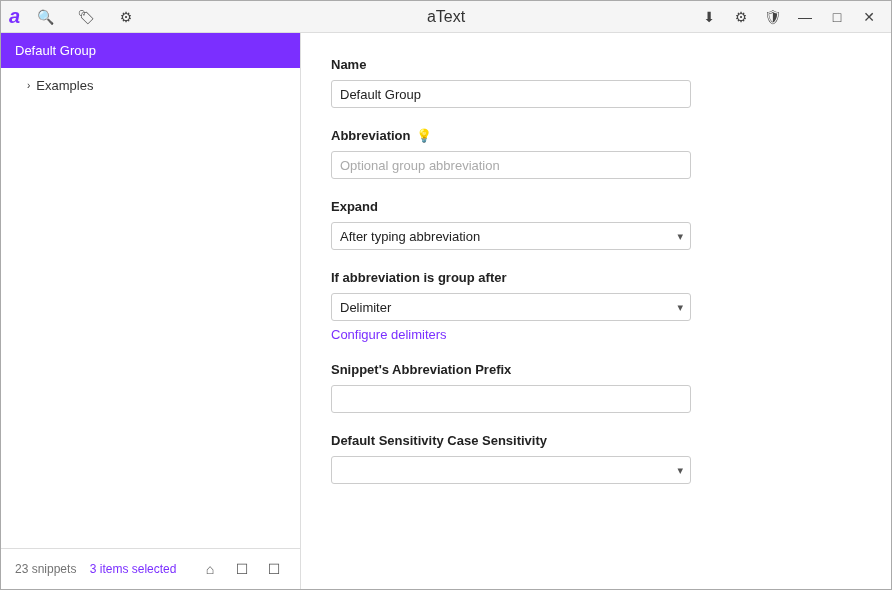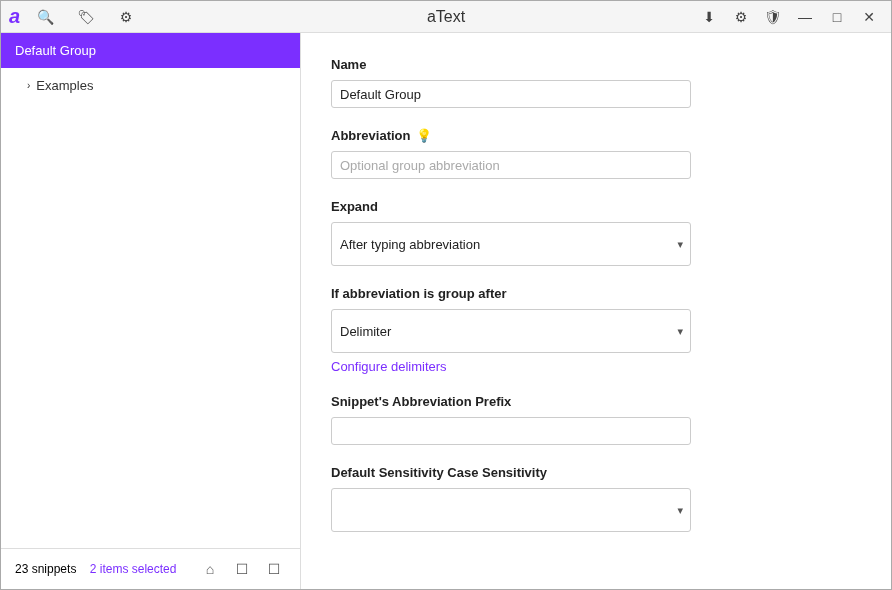--- a/index.html
+++ b/index.html
@@ -101,21 +101,21 @@
       padding: 8px 14px;
       display: flex;
       align-items: center;
       justify-content: space-between;
     }
     .sidebar-footer-text {
       font-size: 12px;
       color: #555;
     }
     .sidebar-footer-text span {
-      color: #000000;
+      color: #737373;
     }
     .sidebar-footer-icons {
       display: flex;
       gap: 8px;
     }
     .footer-icon {
       width: 24px;
       height: 24px;
       display: flex;
       align-items: center;
@@ -160,21 +160,21 @@
     }
     .form-input::placeholder {
       color: #aaa;
     }
     .form-select-wrapper {
       position: relative;
       width: 360px;
     }
     .form-select {
       width: 100%;
-      height: 44px;
+      height: 28px;
       border: 1px solid #ccc;
       border-radius: 3px;
       padding: 4px 28px 4px 8px;
       font-size: 13px;
       color: #222;
       appearance: none;
       background: white;
       outline: none;
       cursor: pointer;
     }
@@ -236,21 +236,21 @@
     </div>
     <div class="sidebar-item child">
       <span class="sidebar-chevron">›</span>
       <span>Examples</span>
     </div>
 
     <div class="sidebar-footer">
       <div class="sidebar-footer-text">
         <span>23 snippets</span>
         &nbsp;&nbsp;
-        <span style="color:#7b2fff;">2 items selected</span>
+        <span style="color:#7b2fff;">3 items selected</span>
       </div>
       <div class="sidebar-footer-icons">
         <span class="footer-icon">⌂</span>
         <span class="footer-icon">☐</span>
         <span class="footer-icon">☐</span>
       </div>
     </div>
   </div>
 
   <div class="content">

